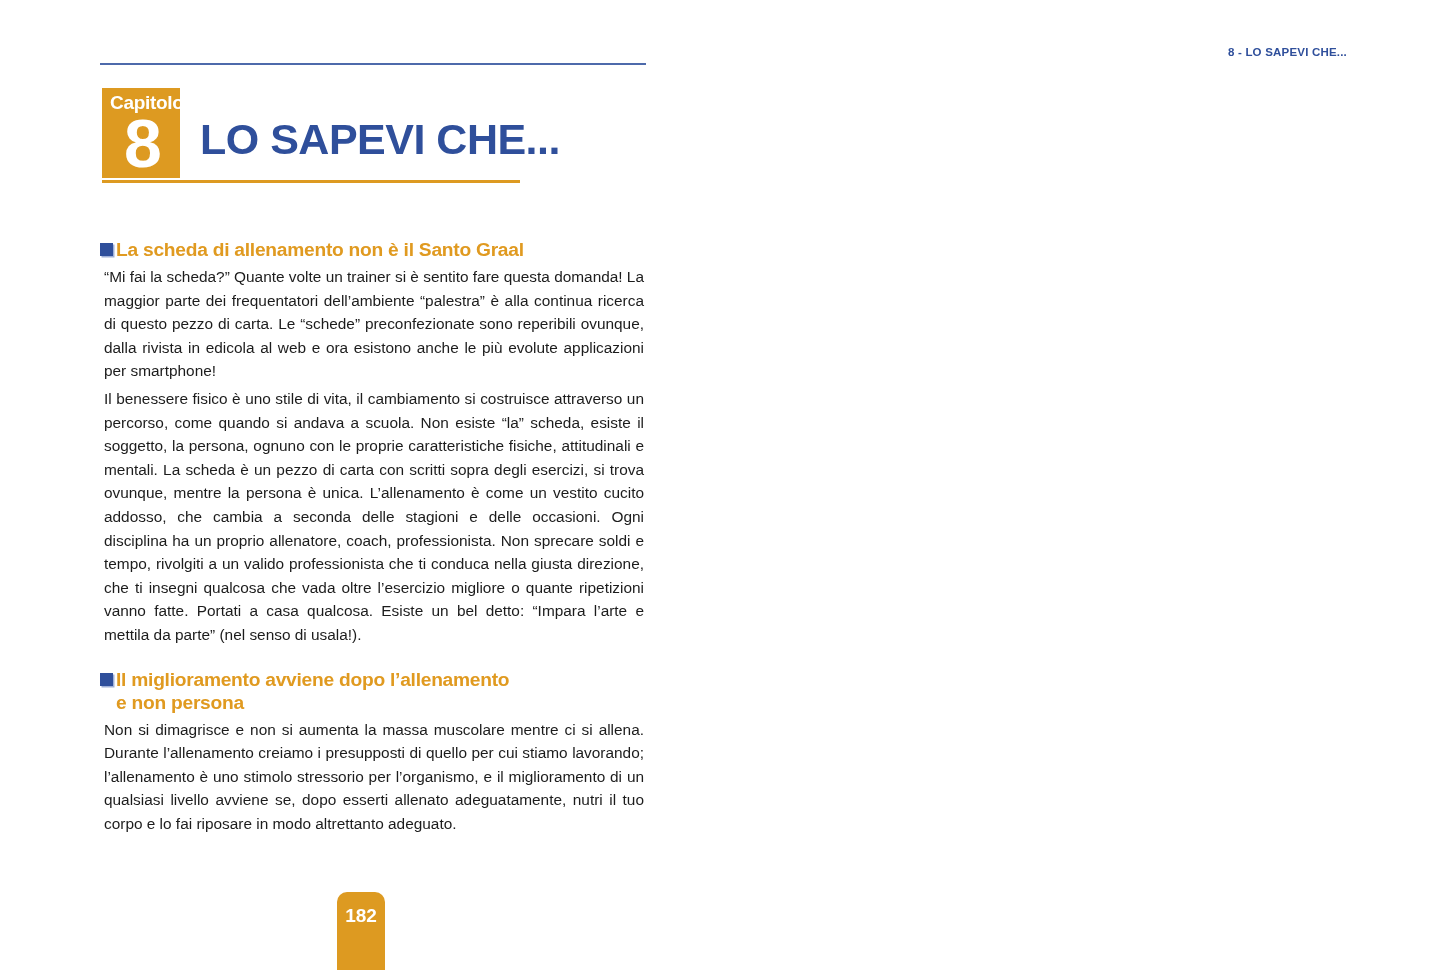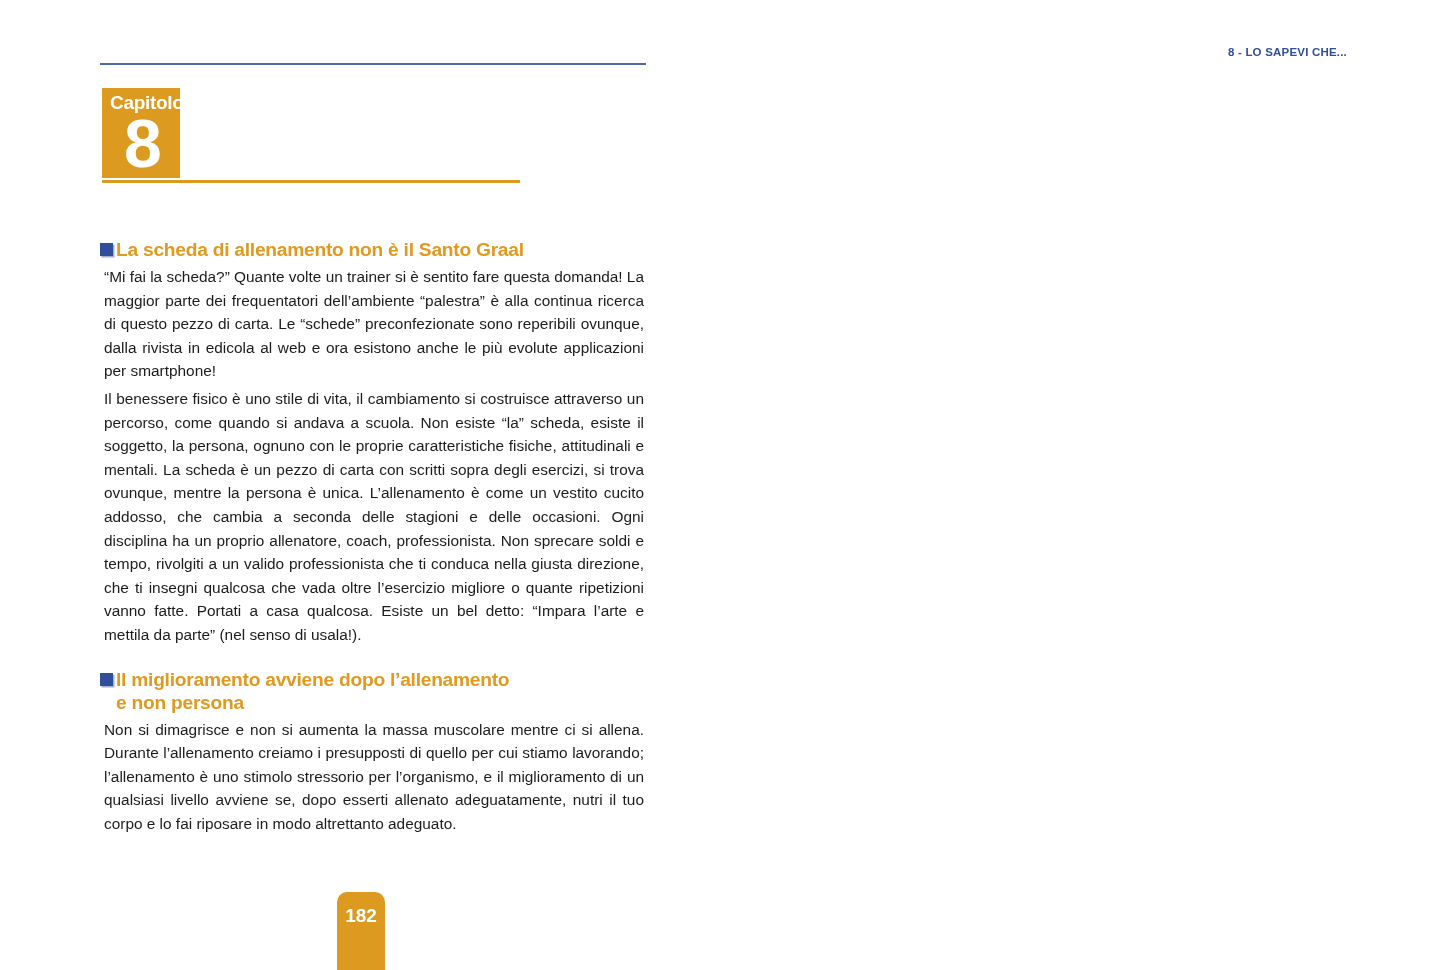--- a/index.html
+++ b/index.html
@@ -175,20 +175,21 @@
 
   <div class="page page-left">
 
     <div class="top-rule rule-left"></div>
 
     <div class="chapter-badge">
       <div class="cap-word">Capitolo</div>
       <div class="cap-num">8</div>
     </div>
 
+    <div class="chapter-title">LO SAPEVI CHE...</div>
     <div class="title-underline"></div>
 
     <div class="column col-left">
 
       <div class="section">
         <div class="sec-head">
           <span class="bullet"></span><span>La scheda di allenamento non è il Santo Graal</span>
         </div>
         <p class="body-par">“Mi fai la scheda?” Quante volte un trainer si è sentito fare questa domanda! La maggior parte dei frequentatori dell’ambiente “palestra” è alla continua ricerca di questo pezzo di carta. Le “schede” preconfezionate sono reperibili ovunque, dalla rivista in edicola al web e ora esistono anche le più evolute applicazioni per smartphone!</p>
         <p class="body-par">Il benessere fisico è uno stile di vita, il cambiamento si costruisce attraverso un percorso, come quando si andava a scuola. Non esiste “la” scheda, esiste il soggetto, la persona, ognuno con le proprie caratteristiche fisiche, attitudinali e mentali. La scheda è un pezzo di carta con scritti sopra degli esercizi, si trova ovunque, mentre la persona è unica. L’allenamento è come un vestito cucito addosso, che cambia a seconda delle stagioni e delle occasioni. Ogni disciplina ha un proprio allenatore, coach, professionista. Non sprecare soldi e tempo, rivolgiti a un valido professionista che ti conduca nella giusta direzione, che ti insegni qualcosa che vada oltre l’esercizio migliore o quante ripetizioni vanno fatte. Portati a casa qualcosa. Esiste un bel detto: “Impara l’arte e mettila da parte” (nel senso di usala!).</p>

